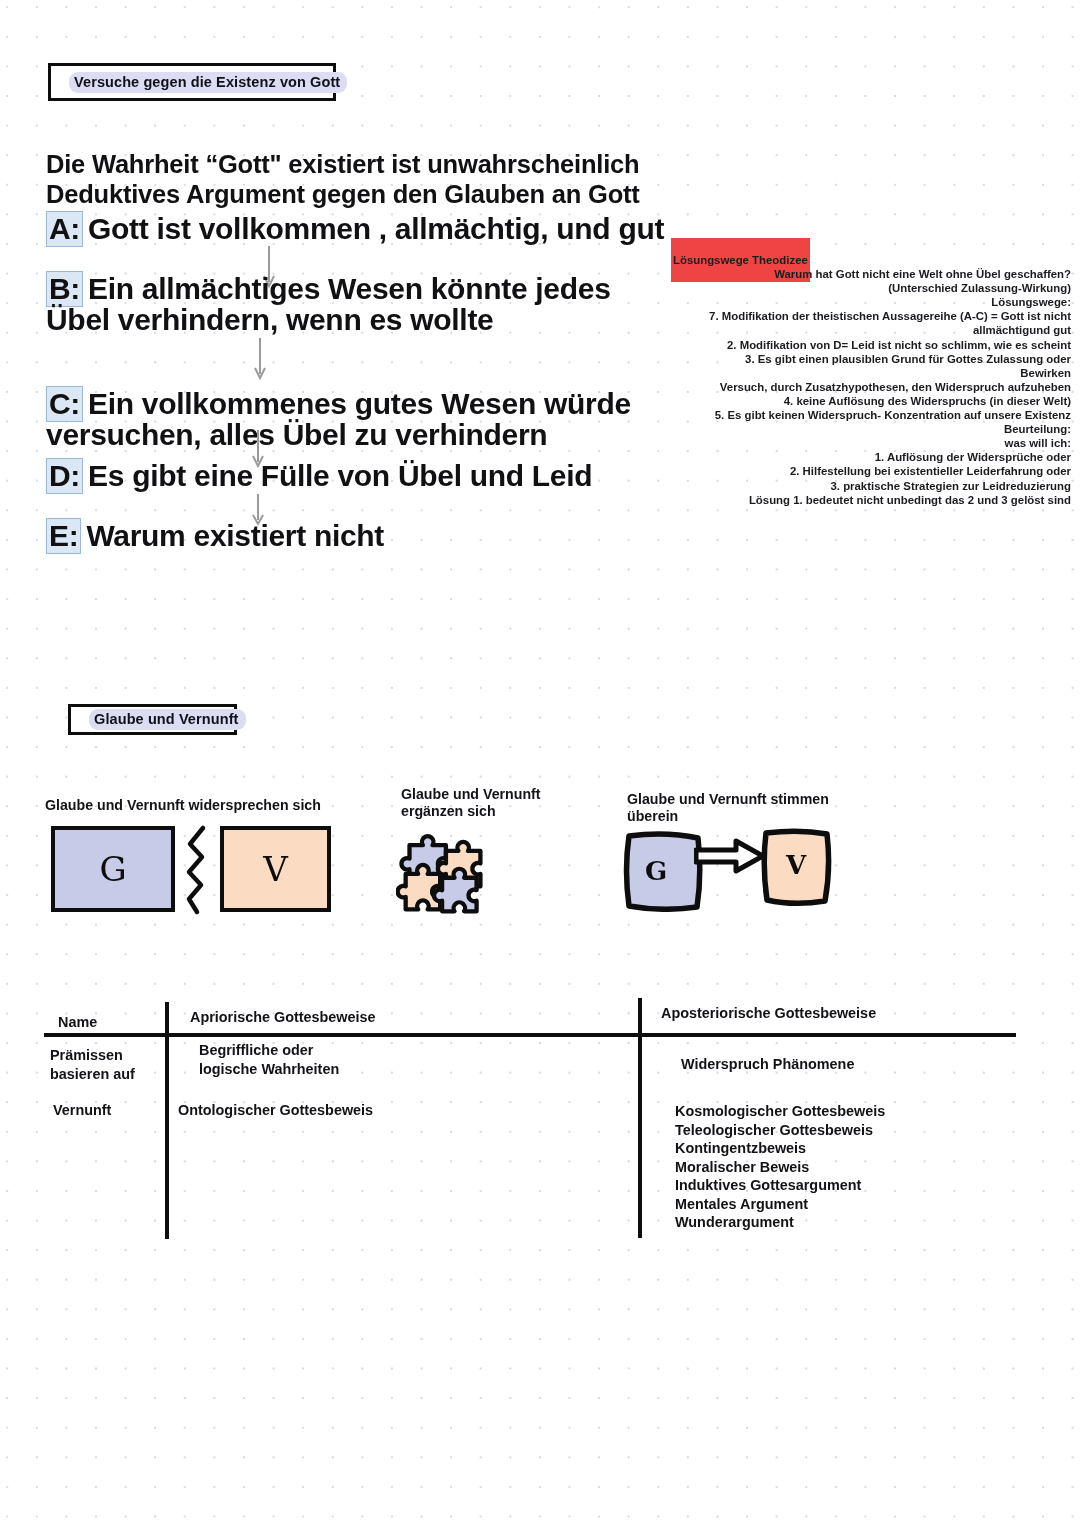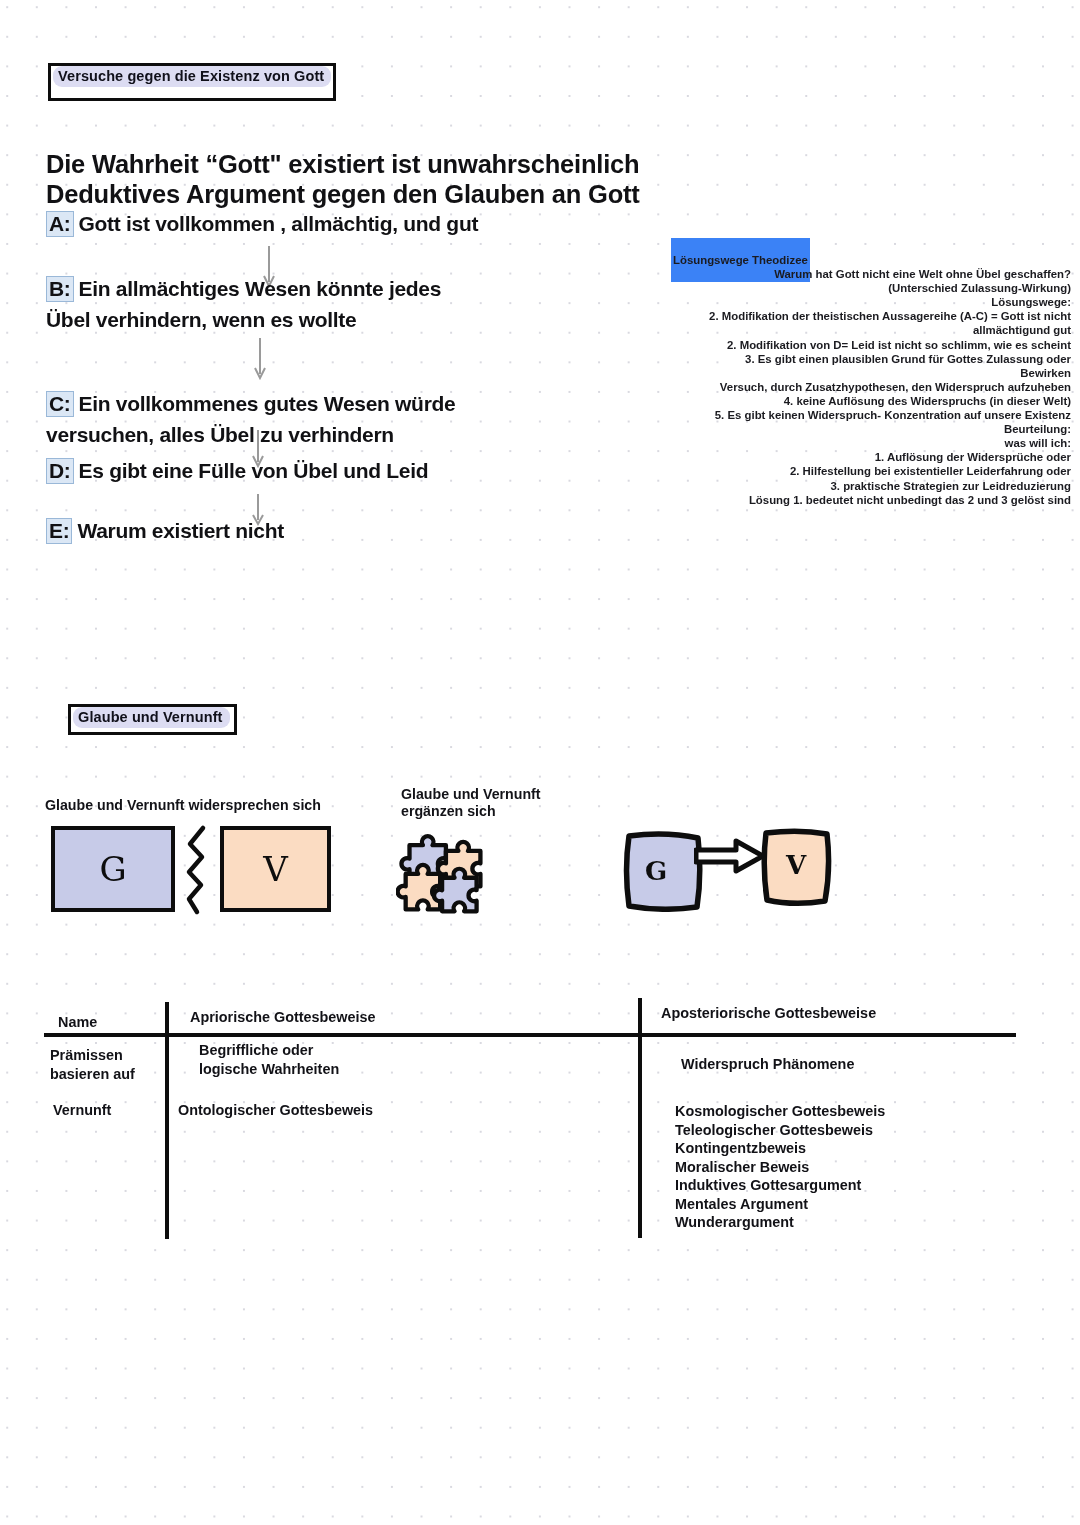--- a/index.html
+++ b/index.html
@@ -19,61 +19,61 @@
     opacity:.55;
     pointer-events:none;
   }
   #page{position:absolute;inset:0;}
 
   
   .titlebox{
     position:absolute;
     border:3.5px solid #0d0d0d;
     background:#ffffff;
-    display:flex;align-items:flex-start;
-    padding:0 2px;
+    display:flex;align-items:center;
+    padding:0 18px;
     box-sizing:border-box;
   }
   .titlebox span{
     background:#dcdcf2;
     font-size:14.5px;font-weight:bold;color:#10101a;
     padding:2px 7px 3px 5px;
     border-radius:9px;
     letter-spacing:.1px;
     white-space:nowrap;
   }
 
   
   .headline{
     position:absolute;
     font-size:25.5px;font-weight:bold;color:#111114;
     letter-spacing:-.2px;white-space:nowrap;
   }
 
   
-  .prem{position:absolute;font-size:21px;font-weight:bold;color:#111114;letter-spacing:-.3px;}
+  .prem{position:absolute;font-size:30px;font-weight:bold;color:#111114;letter-spacing:-.3px;}
   .prem .lab{
     background:#dbe7f5;
     border:1.2px solid #9ab8d8;
     padding:0 2px 1px 2px;
     margin-right:5px;
   }
   .prem .txt{white-space:pre-line;}
 
   
   .vArrow{position:absolute;width:14px;}
 
   
   #theo{
     position:absolute;
     font-size:11.4px;font-weight:bold;color:#1b1b20;
     line-height:14.1px;
     width:400px;
   }
-  #theo .hl{background:#3b82f6;padding:16px 2px;}
+  #theo .hl{background:#ef4444;padding:16px 2px;}
   #theo .ln{white-space:pre-wrap;text-align:right;}
 
   
   .capt{
     position:absolute;
     font-size:14.2px;font-weight:bold;color:#131318;
     line-height:17px;white-space:pre-line;
   }
   .sqbox{
     position:absolute;
@@ -150,21 +150,21 @@
 
   <div class="prem" style="left:46px;top:519px;">
     <span class="lab">E:</span><span class="txt">Warum existiert nicht</span>
   </div>
 
   <div id="theo" style="left:671px;top:253px;">
     <div><span class="hl">Lösungswege Theodizee</span></div>
     <div class="ln">Warum hat Gott nicht eine Welt ohne Übel geschaffen?</div>
     <div class="ln">(Unterschied Zulassung-Wirkung)</div>
     <div class="ln">Lösungswege:</div>
-    <div class="ln">2. Modifikation der theistischen Aussagereihe (A-C) = Gott ist nicht</div>
+    <div class="ln">7. Modifikation der theistischen Aussagereihe (A-C) = Gott ist nicht</div>
     <div class="ln">allmächtigund gut</div>
     <div class="ln">2. Modifikation von D= Leid ist nicht so schlimm, wie es scheint</div>
     <div class="ln">3. Es gibt einen plausiblen Grund für Gottes Zulassung oder</div>
     <div class="ln">Bewirken</div>
     <div class="ln">Versuch, durch Zusatzhypothesen, den Widerspruch aufzuheben</div>
     <div class="ln">4. keine Auflösung des Widerspruchs (in dieser Welt)</div>
     <div class="ln">5. Es gibt keinen Widerspruch- Konzentration auf unsere Existenz</div>
     <div class="ln">Beurteilung:</div>
     <div class="ln">was will ich:</div>
     <div class="ln">1. Auflösung der Widersprüche oder</div>
@@ -196,20 +196,22 @@
 
   <svg style="position:absolute;left:396px;top:826px;width:96px;height:92px;" viewBox="0 0 100 96">
     <g stroke="#0d0d0d" stroke-width="4.5" stroke-linejoin="round">
       <path d="M14 20 h14 a6 6 0 1 1 10 0 h14 v14 a6 6 0 1 0 0 11 v14 h-14 a6 6 0 1 0 -10 0 h-14 v-14 a6 6 0 1 1 0 -11 z" fill="#c7cbe8"></path>
       <path d="M52 26 h13 a6 6 0 1 1 10 0 h13 v13 a6 6 0 1 0 0 11 v13 h-13 a6 6 0 1 0 -10 0 h-13 v-13 a6 6 0 1 1 0 -11 z" fill="#fbdcc2"></path>
       <path d="M10 50 h13 a6 6 0 1 1 10 0 h13 v13 a6 6 0 1 0 0 11 v13 h-13 a6 6 0 1 0 -10 0 h-13 v-13 a6 6 0 1 1 0 -11 z" fill="#fbdcc2"></path>
       <path d="M48 54 h13 a6 6 0 1 1 10 0 h13 v13 a6 6 0 1 0 0 11 v11 h-13 a6 6 0 1 0 -10 0 h-13 v-11 a6 6 0 1 1 0 -11 z" fill="#c7cbe8"></path>
     </g>
   </svg>
 
+  <div class="capt" style="left:627px;top:791px;">Glaube und Vernunft stimmen
+überein</div>
 
   <svg style="position:absolute;left:623px;top:828px;width:80px;height:84px;" viewBox="0 0 80 84">
     <path d="M6 8 q36 -5 69 2 q4 36 -1 69 q-35 5 -68 -1 q-5 -36 0 -70 z" fill="#c7cbe8" stroke="#0d0d0d" stroke-width="5.5" stroke-linejoin="round"></path>
     <text x="33" y="52" font-family="DejaVu Serif, serif" font-size="26" font-weight="bold" fill="#0d0d0d" text-anchor="middle">G</text>
   </svg>
 
   <svg style="position:absolute;left:694px;top:838px;width:72px;height:38px;" viewBox="0 0 72 38">
     <polygon points="2,12 42,12 42,3 69,18 42,33 42,24 2,24" fill="#ffffff" stroke="#0d0d0d" stroke-width="5" stroke-linejoin="round"></polygon>
   </svg>
 

